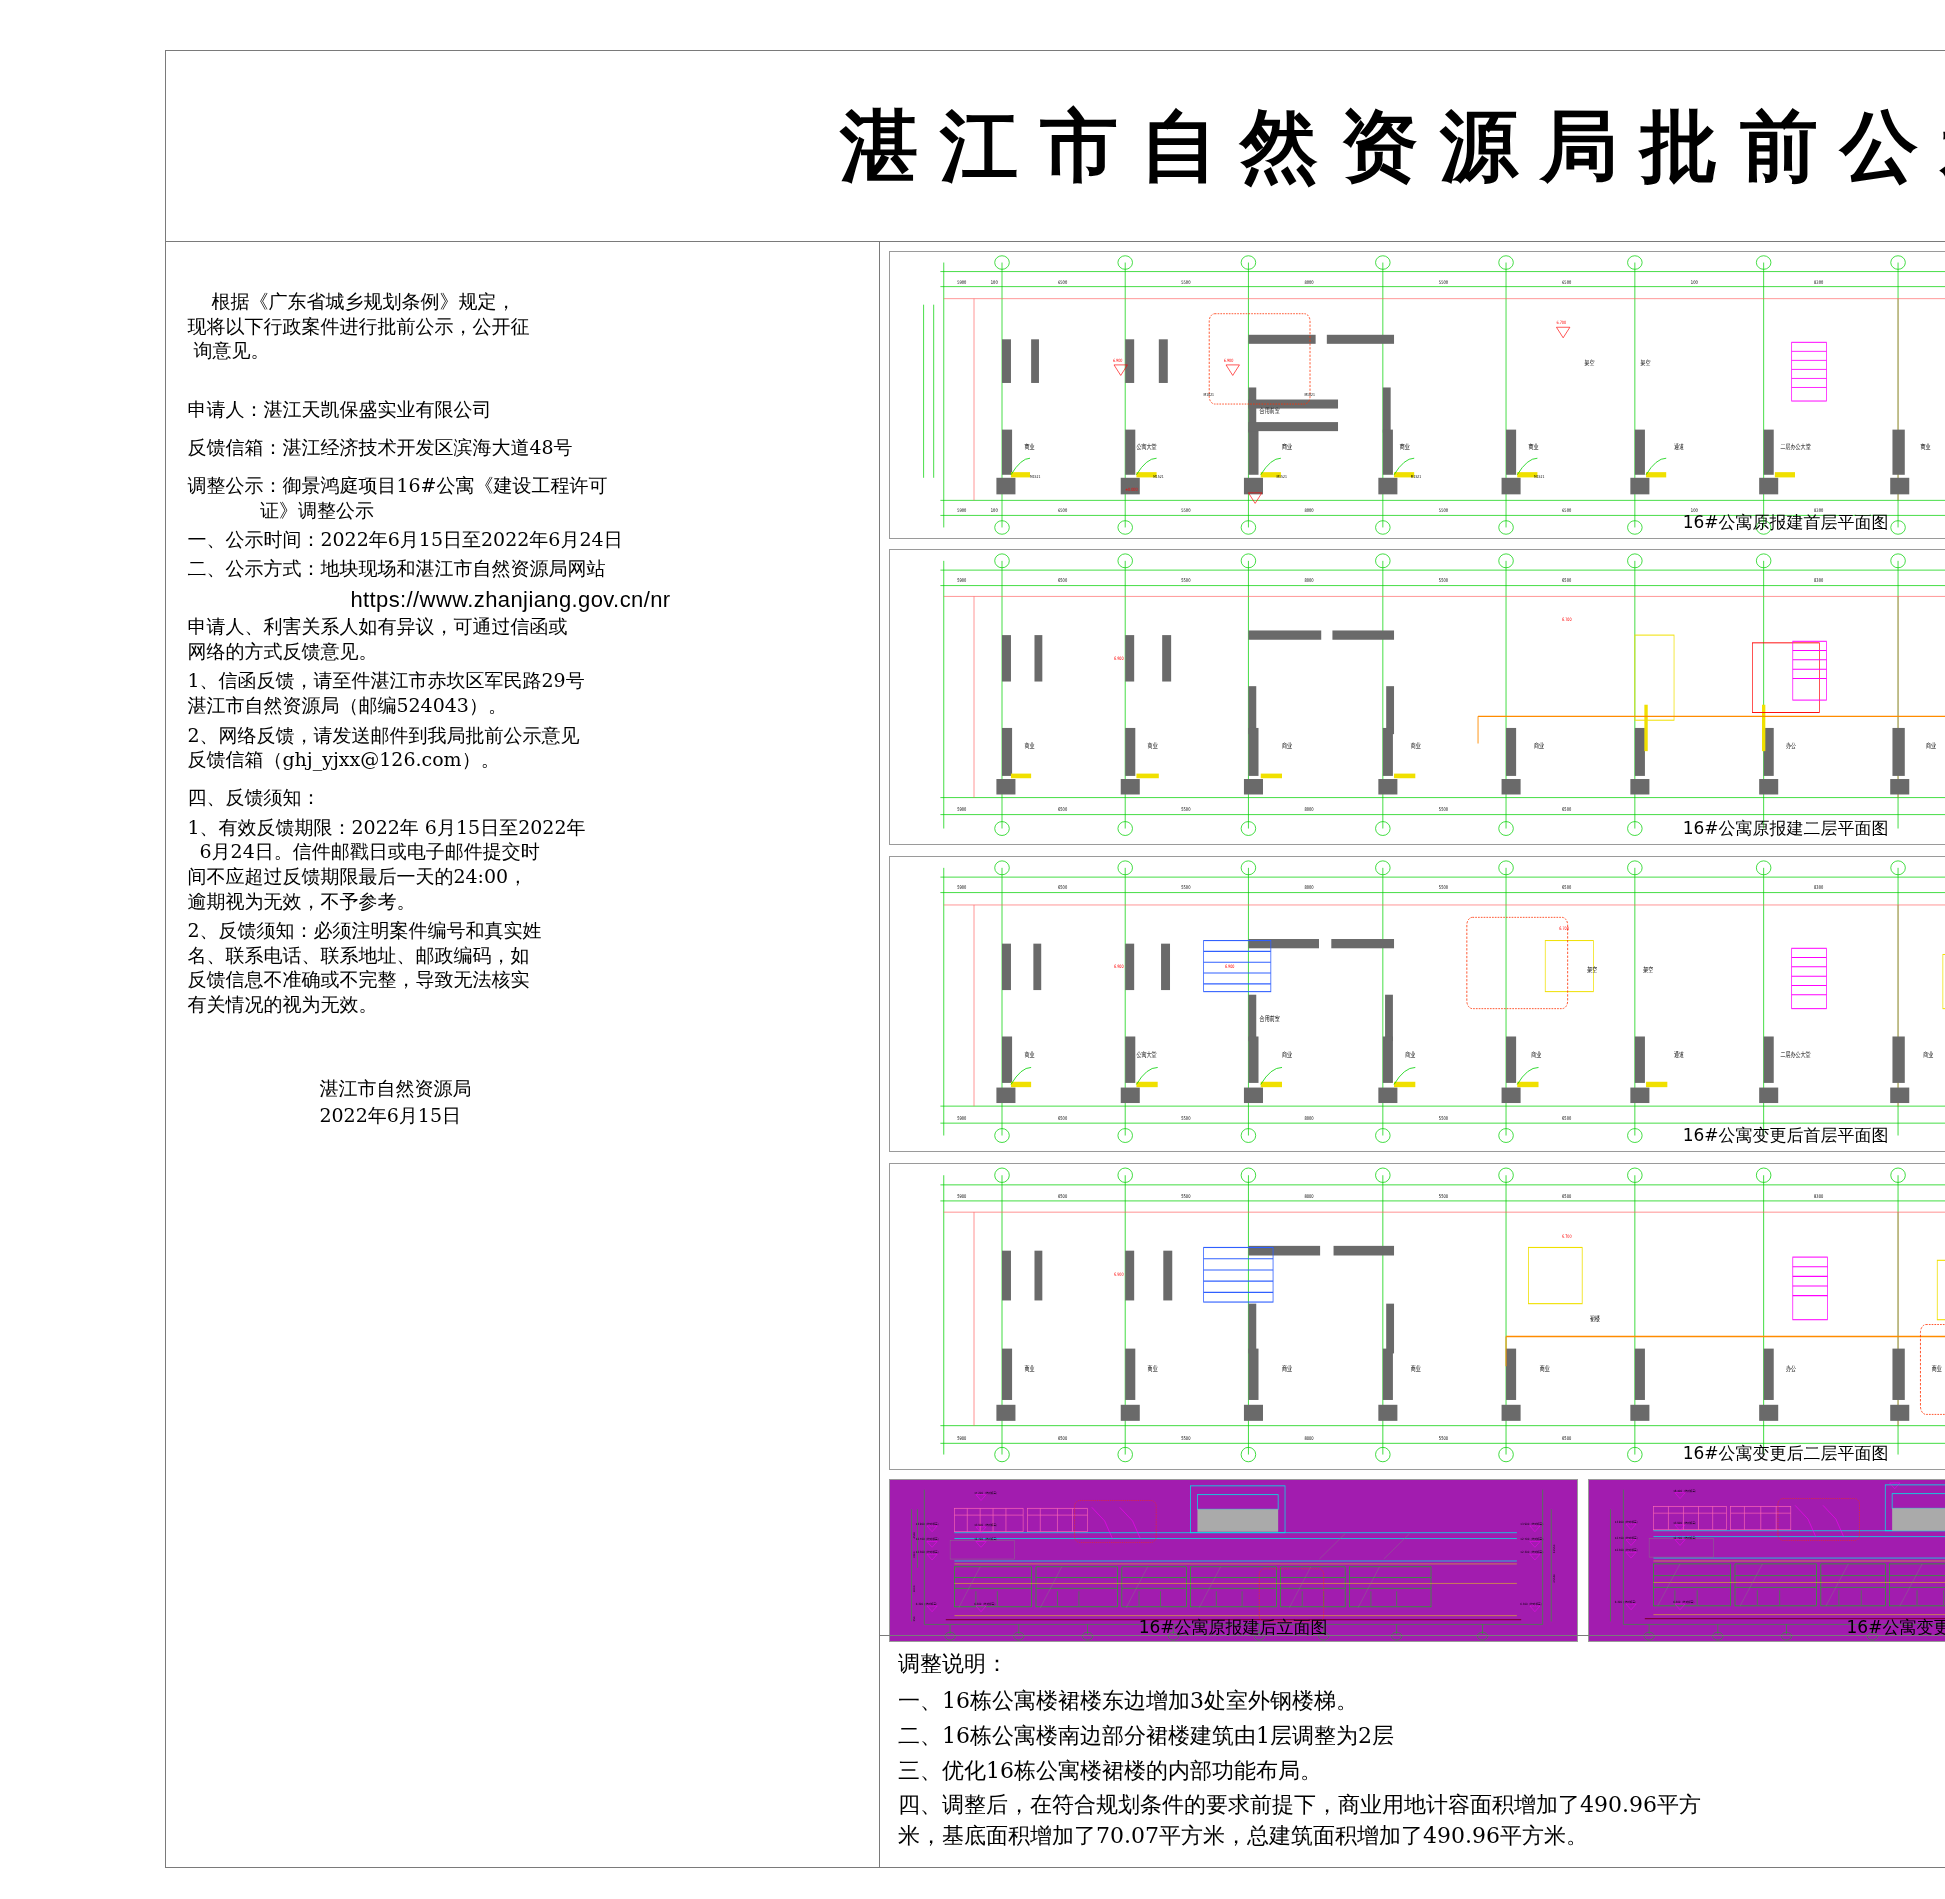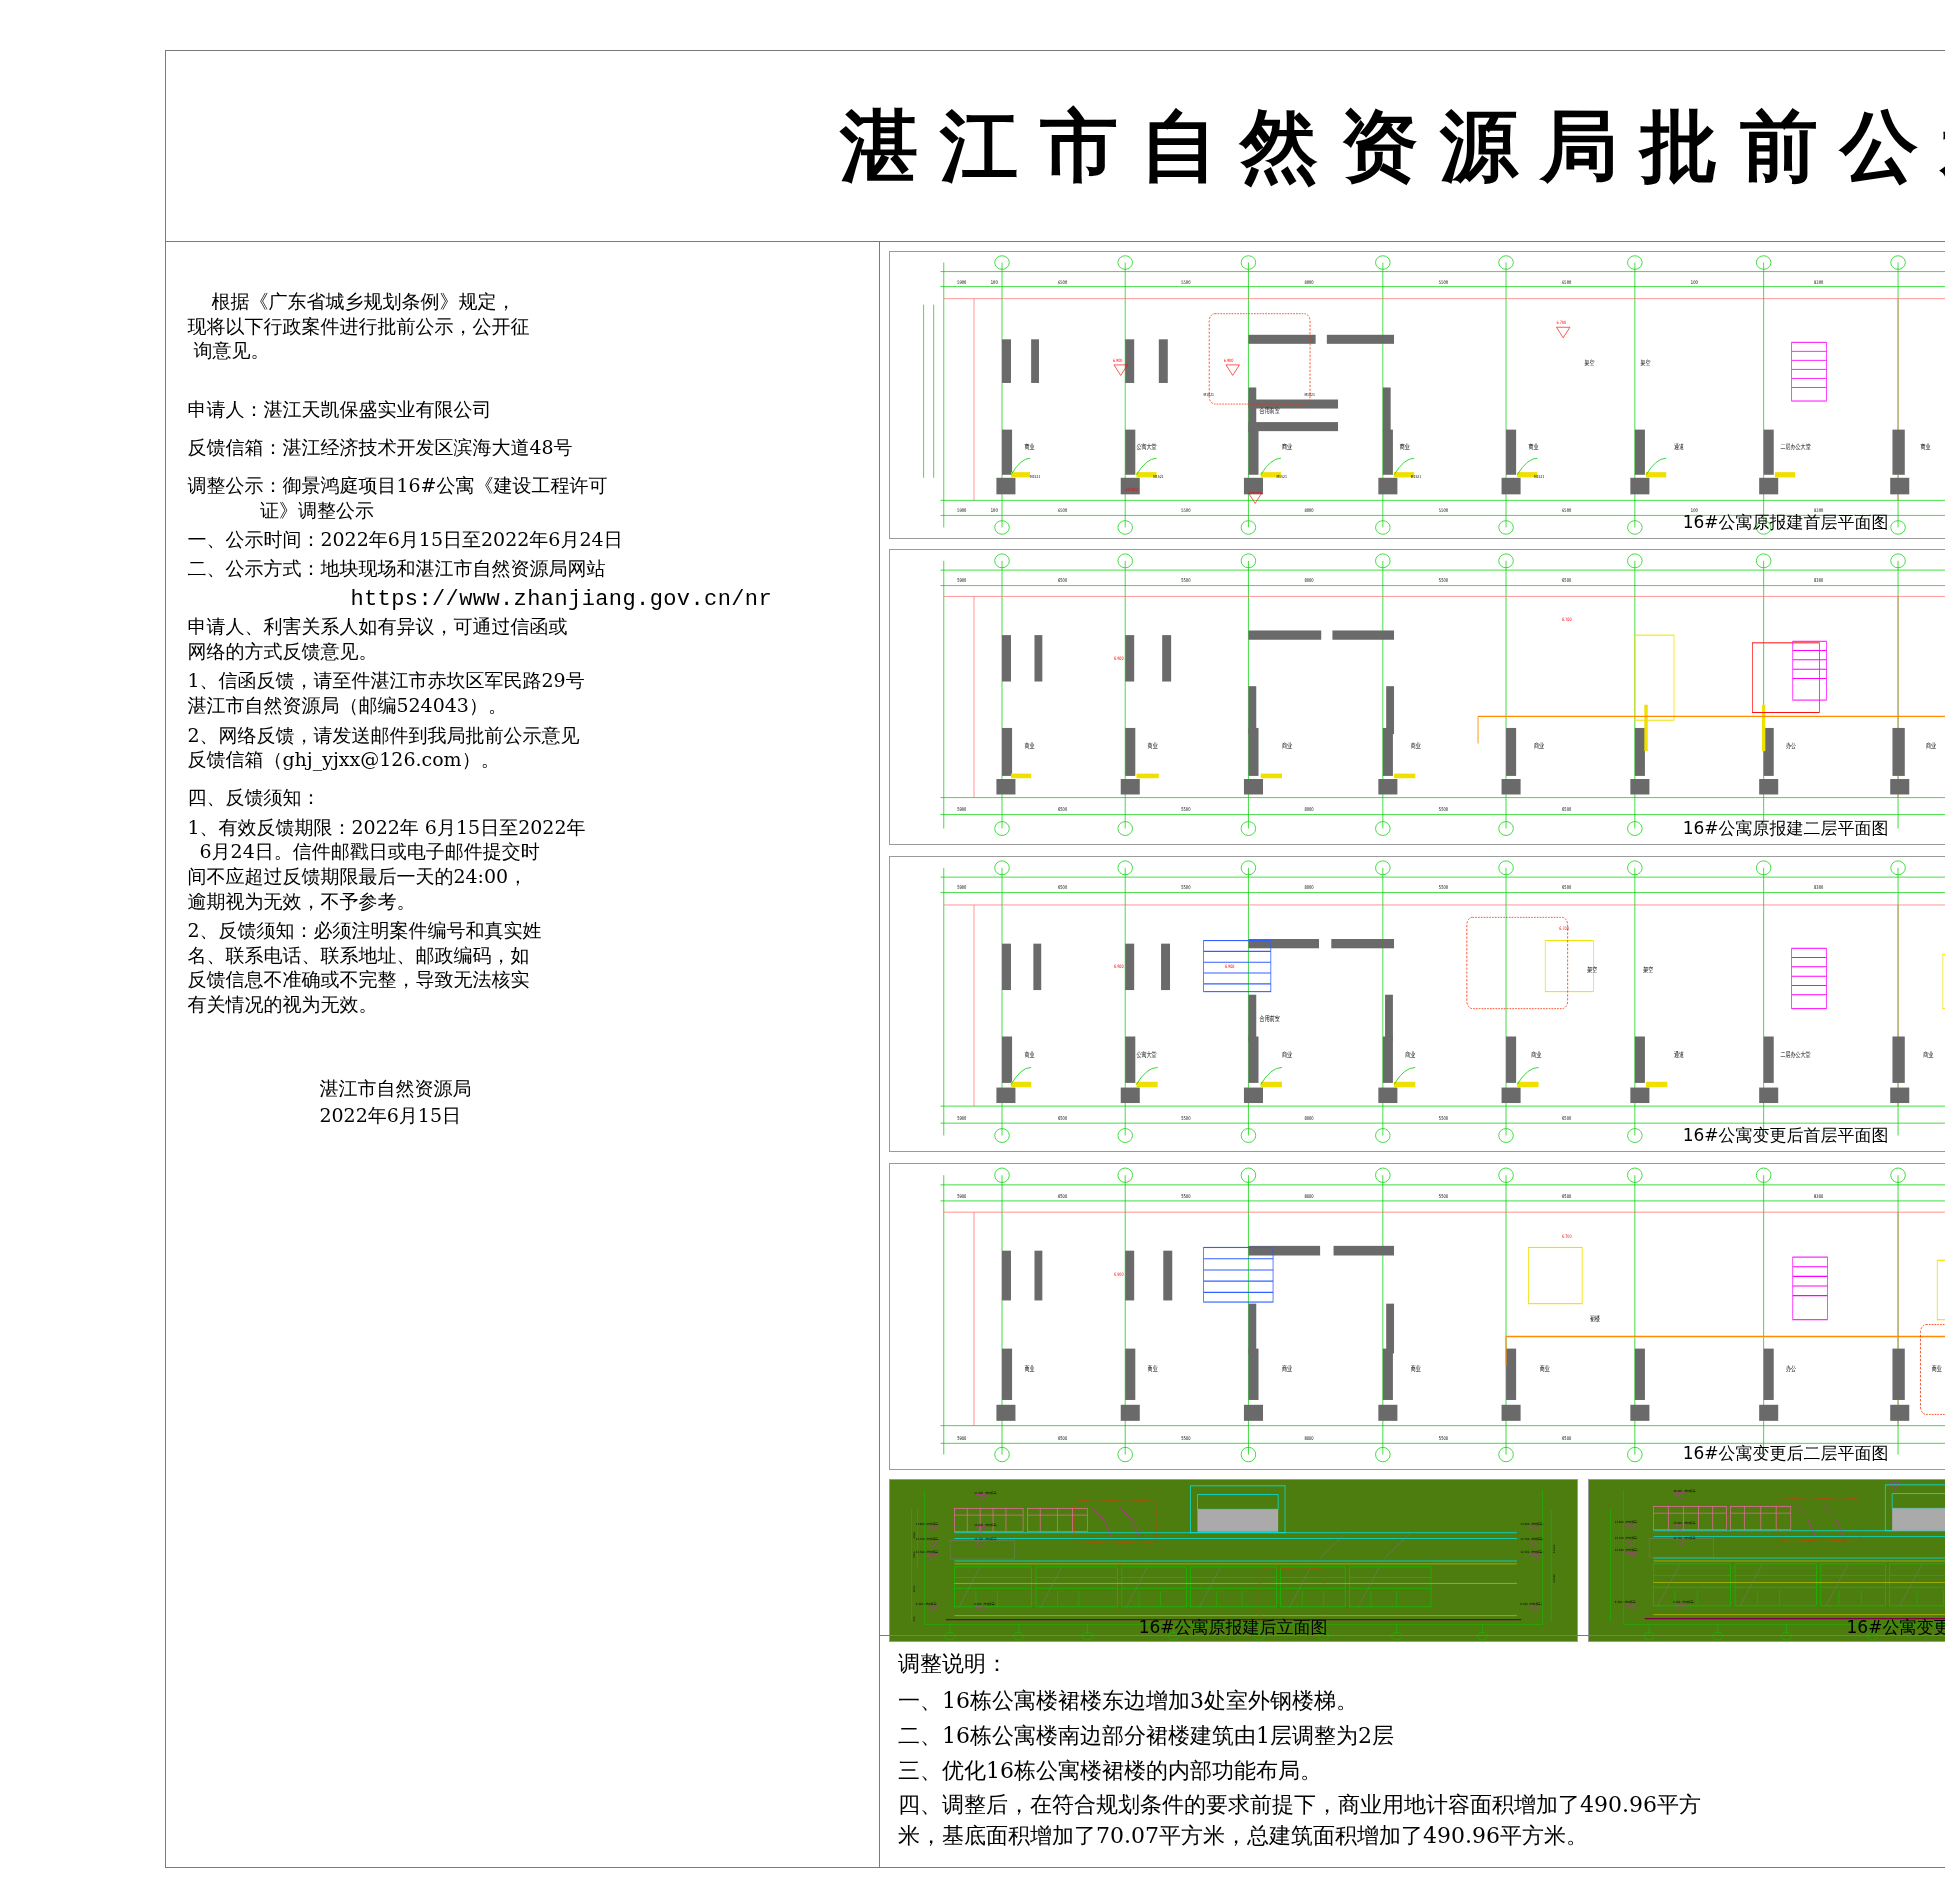--- a/index.html
+++ b/index.html
@@ -43,35 +43,35 @@
   .p{
     font-family:"DejaVu Serif","Liberation Serif",serif;
     font-size:19px;line-height:1.30;color:#000;
     white-space:pre-wrap;word-break:break-all;
   }
   .p.intro{margin:0 0 34px 0;text-indent:0;}
   .p.block{margin:0 0 4.7px 0;}
   .gap-sm{height:8.6px;}
   .p.url{padding-left:163px;font-size:22px;letter-spacing:0.4px;}
   .p.sign{text-align:left;padding-left:132px;margin-top:58px;line-height:1.45;}
-  .mono-ascii{font-family:Liberation Mono, monospace;}
+  .mono-ascii{font-family:Liberation Sans, sans-serif;}
   
   .dwg-box{
     position:absolute;left:8.6px;right:9.3px;
     border:1.2px solid #9a9a9a;box-sizing:border-box;
     background:#fff;overflow:hidden;
   }
   .dwg-cap{
     position:absolute;left:0;width:100%;text-align:center;
     font-family:"DejaVu Sans","Liberation Sans",sans-serif;
     font-size:17px;color:#000;white-space:nowrap;
   }
   .dwg-half{
     position:absolute;
-    border:1.2px solid #9a9a9a;box-sizing:border-box;background:#4d7c0f;overflow:hidden;
+    border:1.2px solid #9a9a9a;box-sizing:border-box;background:#a21caf;overflow:hidden;
   }
   
   #notes{
     position:absolute;left:714px;top:1584px;right:0;bottom:0;
     border-top:1.2px solid #7a7a7a;box-sizing:border-box;
     padding:13.2px 15.6px 0 18px;
   }
   .note{
     font-family:"DejaVu Serif","Liberation Serif",serif;
     font-size:22px;line-height:1.40;color:#000;margin:0 0 3.9px 0;

